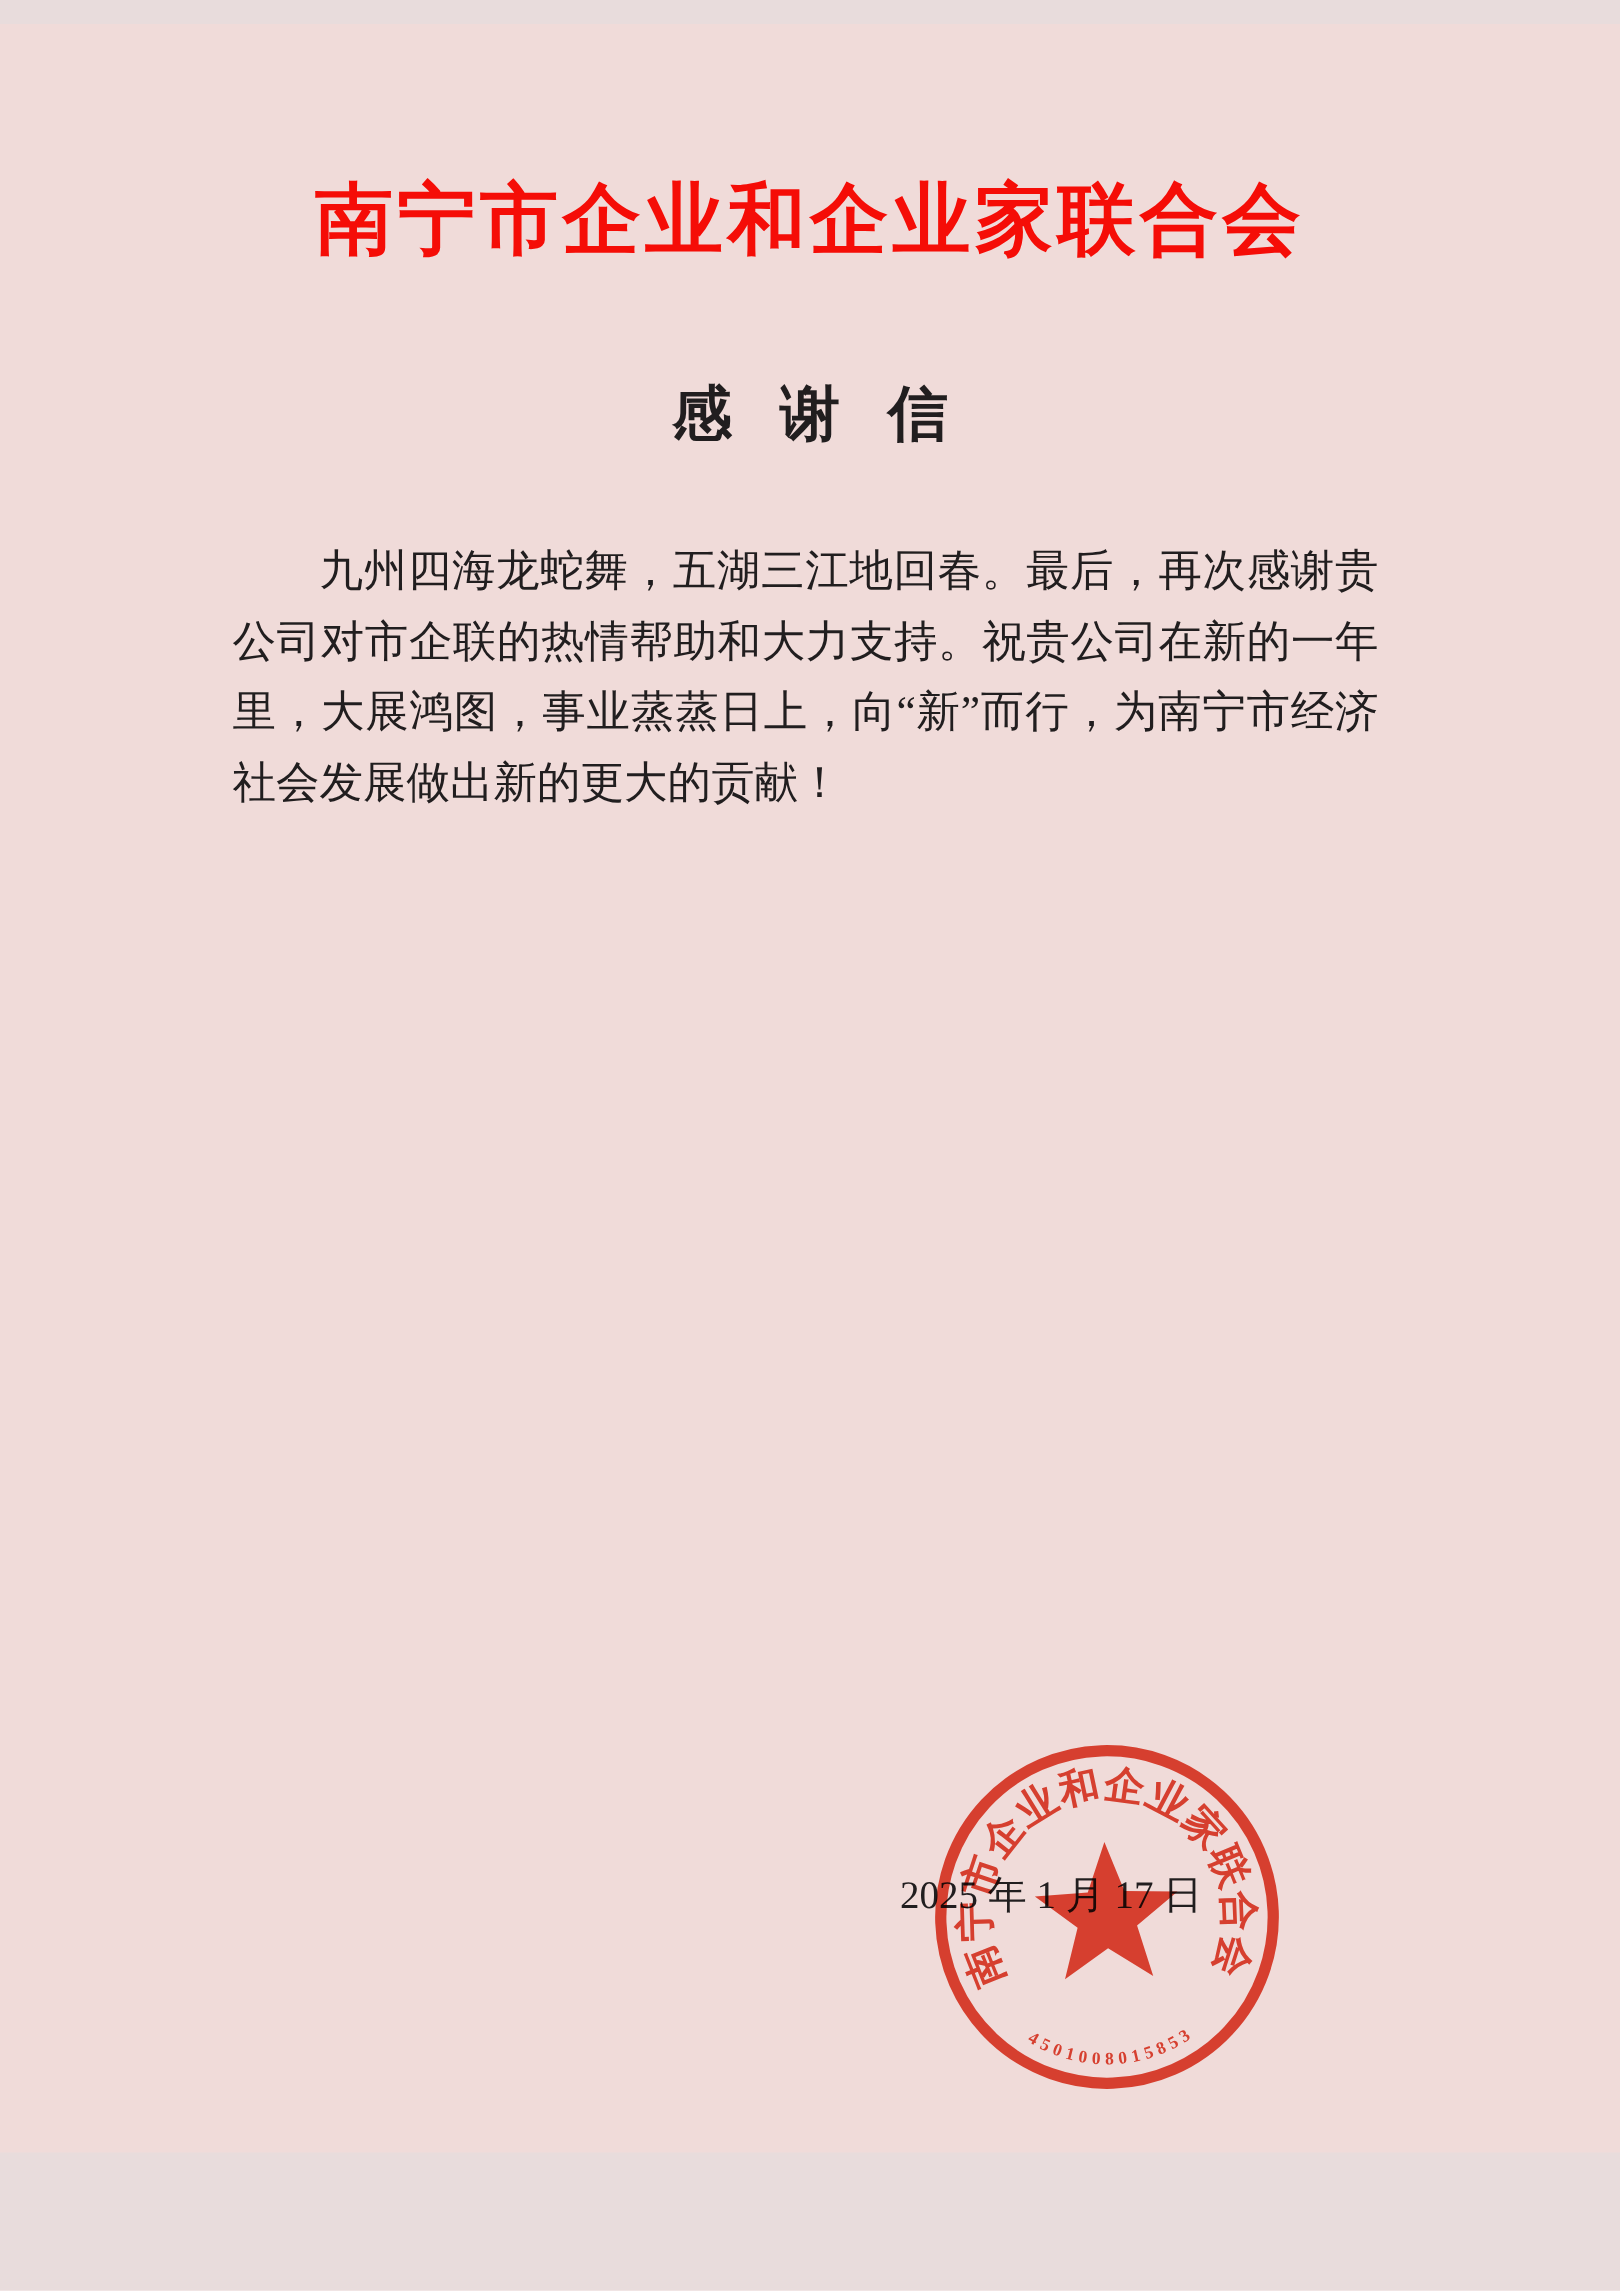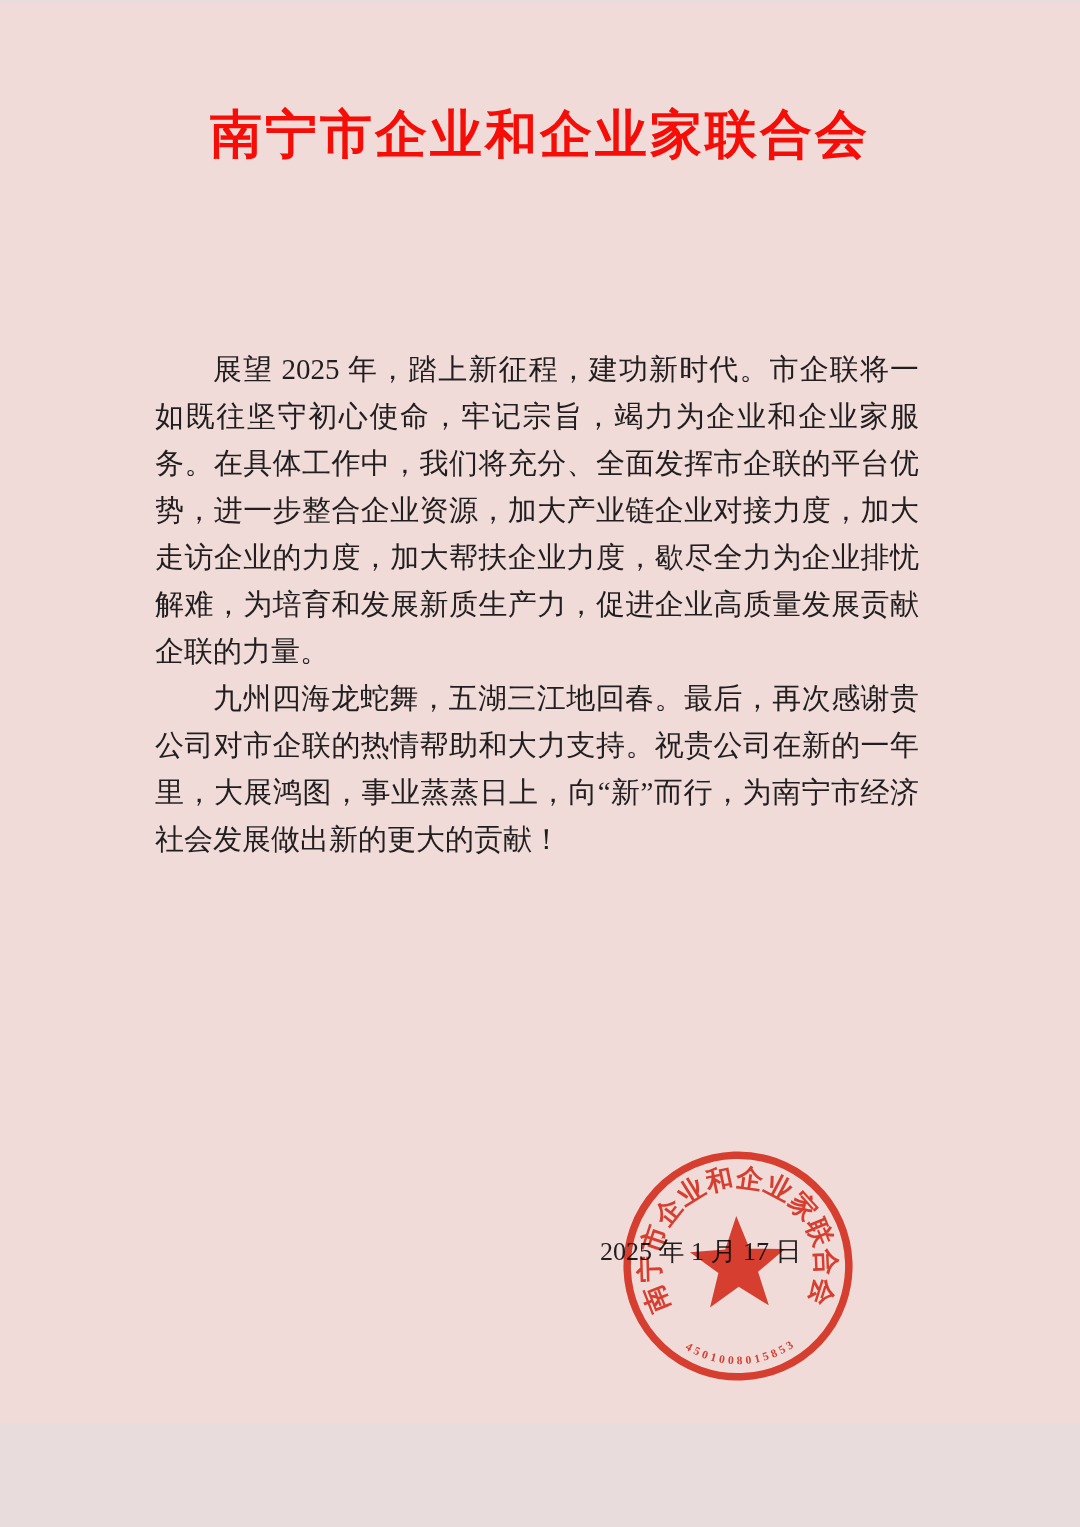--- a/index.html
+++ b/index.html
@@ -3,21 +3,21 @@
 <meta charset="utf-8">
 <style>
   html,body { margin:0; padding:0; }
   body {
     font-family: "Liberation Serif", "DejaVu Serif", serif;
     background:#e8dcdc;
   }
   .page {
     position:relative;
     width:1080px; height:1419px;
-    margin:4px auto;
+    margin:16px auto;
     background: var(--page_bg, #f0dbd9);
     overflow:hidden;
   }
   .org-title {
     position:absolute;
     left:0; top:96px; width:1080px;
     margin:0;
     text-align:center;
     font-size:52px;
     font-weight:700;
@@ -71,23 +71,23 @@
   .seal .arc-chars { font-size:32px; letter-spacing:1px; }
   .seal .arc-num  { font-size:14px; letter-spacing:4px; }
 </style>
 </head>
 <body>
 
 <div class="page">
 
   <h1 class="org-title">南宁市企业和企业家联合会</h1>
 
+  <h2 class="letter-title">感 谢 信</h2>
 
   <div class="body-block">
-    <p class="para">展望 2025 年，踏上新征程，建功新时代。市企联将一如既往坚守初心使命，牢记宗旨，竭力为企业和企业家服务。在具体工作中，我们将充分、全面发挥市企联的平台优势，进一步整合企业资源，加大产业链企业对接力度，加大走访企业的力度，加大帮扶企业力度，歇尽全力为企业排忧解难，为培育和发展新质生产力，促进企业高质量发展贡献企联的力量。</p>
     <p class="para">九州四海龙蛇舞，五湖三江地回春。最后，再次感谢贵公司对市企联的热情帮助和大力支持。祝贵公司在新的一年里，大展鸿图，事业蒸蒸日上，向“新”而行，为南宁市经济社会发展做出新的更大的贡献！</p>
   </div>
 
   <div class="letter-date">2025 年 1 月 17 日</div>
 
   <svg class="seal" viewBox="0 0 300 300" width="250" height="250" aria-hidden="true">
     <defs>
       <path id="arcTop" d="M 67.7 197.5 A 95 95 0 1 1 232.3 197.5" fill="none"></path>
       <path id="arcBottom" d="M 55.8 221 A 118 118 0 0 0 244.2 221" fill="none"></path>
     </defs>

